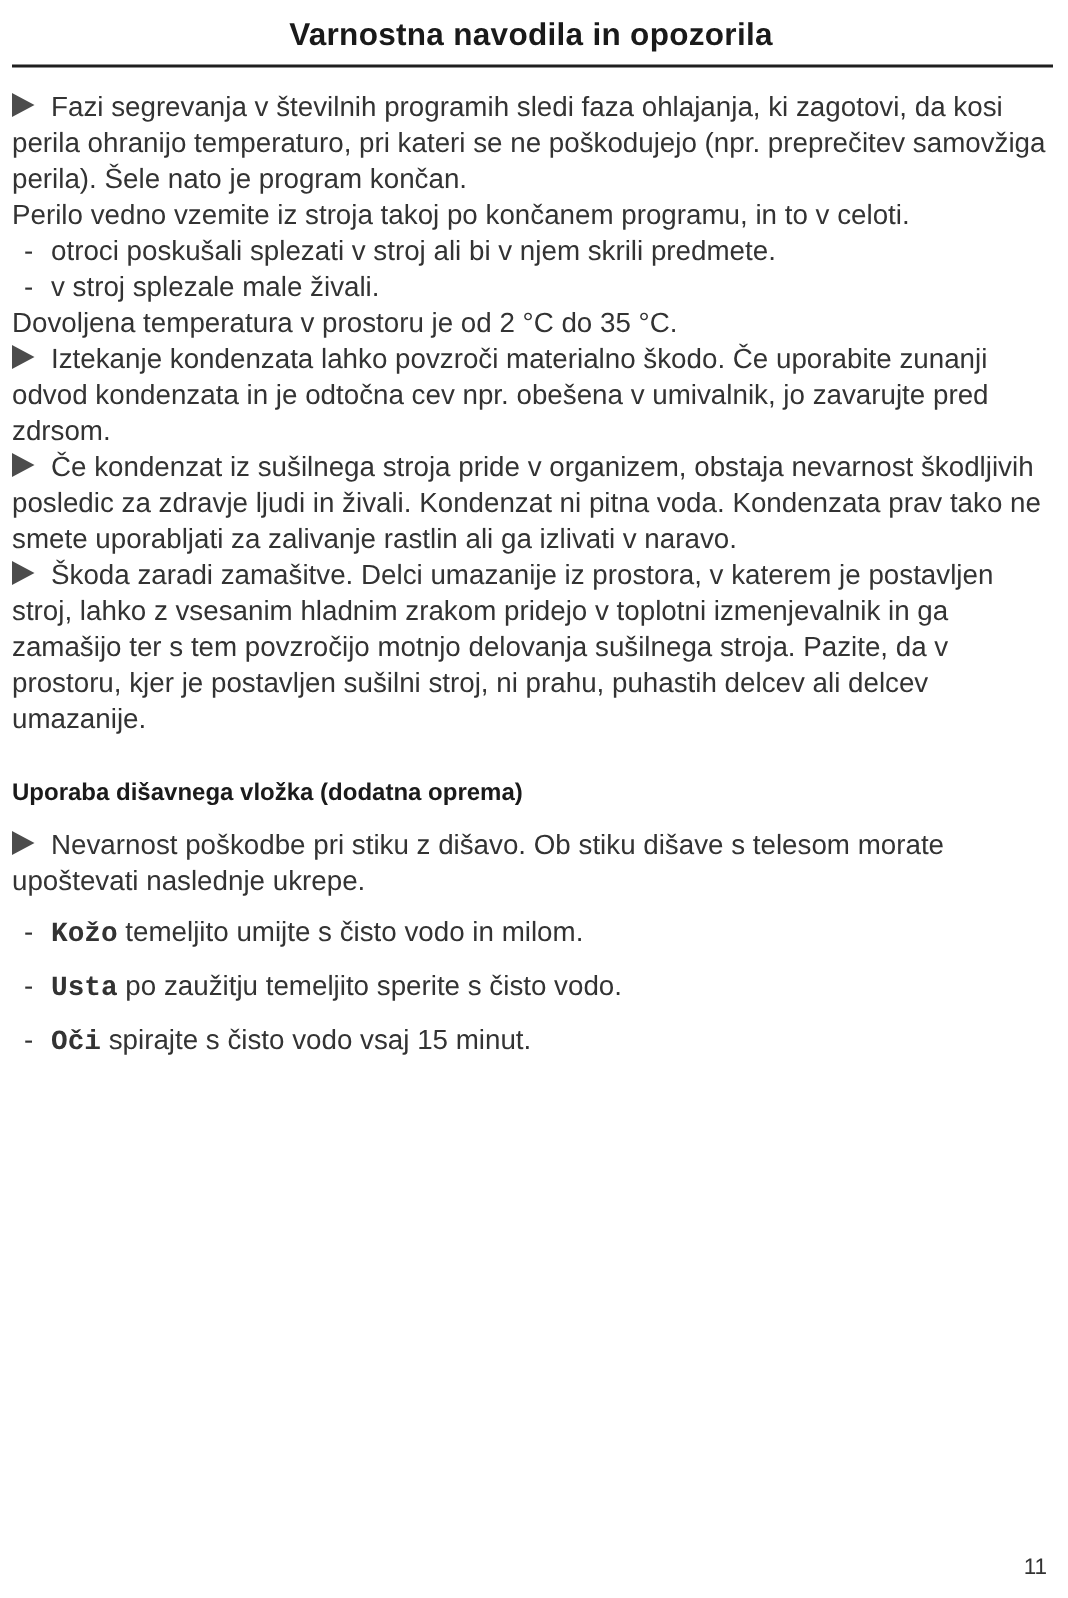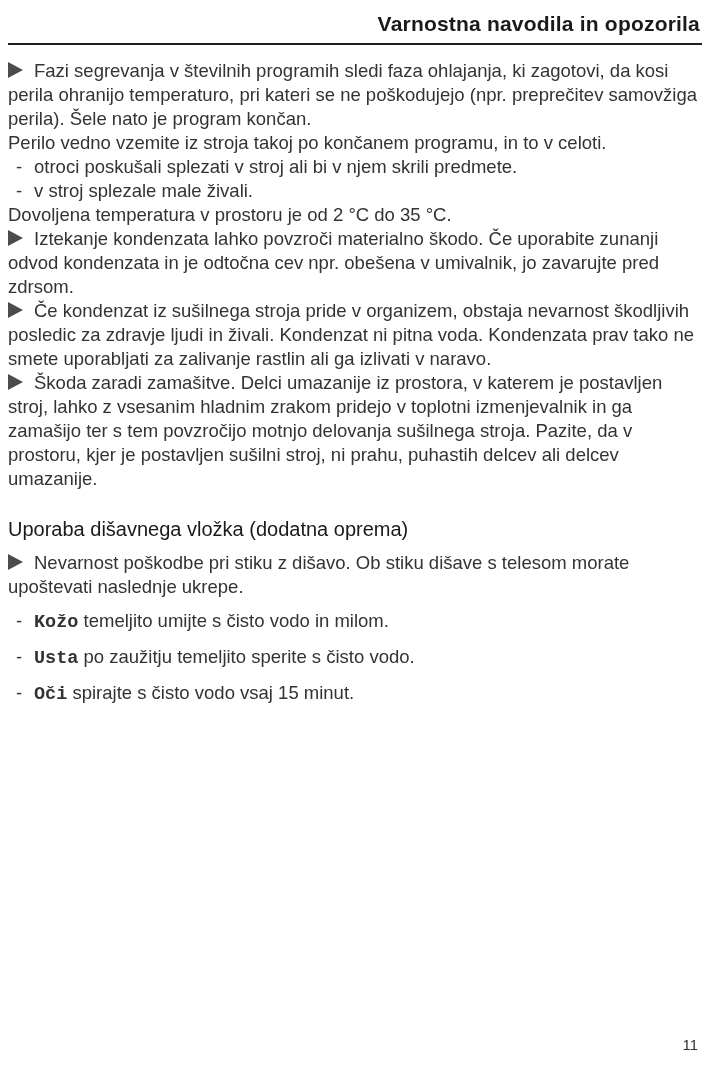--- a/index.html
+++ b/index.html
@@ -10,21 +10,21 @@
     background: #ffffff;
     font-family: "Liberation Sans", sans-serif;
     color: #333333;
     position: relative;
     overflow: hidden;
   }
   .page {
     padding: 10px 10px 0 8px;
   }
   .page-header {
-    text-align: right;
+    text-align: center;
     padding: 2px 2px 7px 0;
   }
   .header-title {
     margin: 0;
     font-size: 21px;
     font-weight: bold;
     color: #1a1a1a;
     letter-spacing: 0.2px;
   }
   .header-rule {
@@ -53,22 +53,22 @@
     padding-left: 8px;
   }
   .dash-bullet {
     flex: 0 0 18px;
   }
   .dash-text { flex: 1; }
   .dash-group-spaced .dash-item,
   .dash-item.spaced { margin-top: 10px; }
   .section-heading {
     margin: 26px 0 10px 0;
-    font-size: 20px;
-    font-weight: normal;
+    font-size: 16px;
+    font-weight: bold;
     color: #1a1a1a;
   }
   b.lead { font-weight: bold; color: #333333; font-family: Liberation Mono, monospace; }
   .page-number {
     position: absolute;
     right: 14px;
     bottom: 12px;
     font-size: 15px;
     color: #333333;
   }

